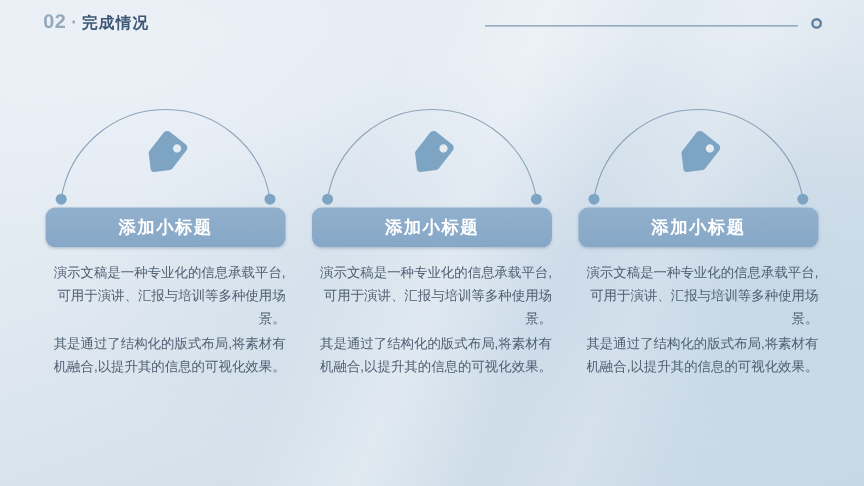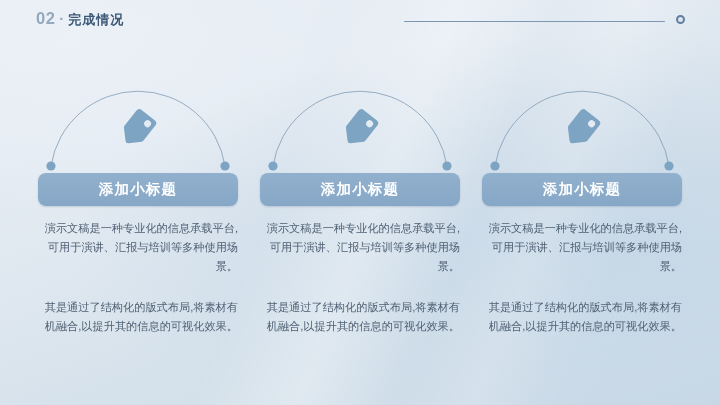--- a/index.html
+++ b/index.html
@@ -150,21 +150,21 @@
     width: 200px;
     color: #4e5f72;
     font-size: 11.2px;
     line-height: 19px;
     text-align: right;
   }
   .body-text p {
     margin: 0;
   }
   .body-text p + p {
-    margin-top: 22px;
+    margin-top: 2px;
   }
 </style>
 </head>
 <body>
 
 <div id="slide">
 
   <div class="header">
     <div class="title-wrap">
       <span class="title-num">02</span>

